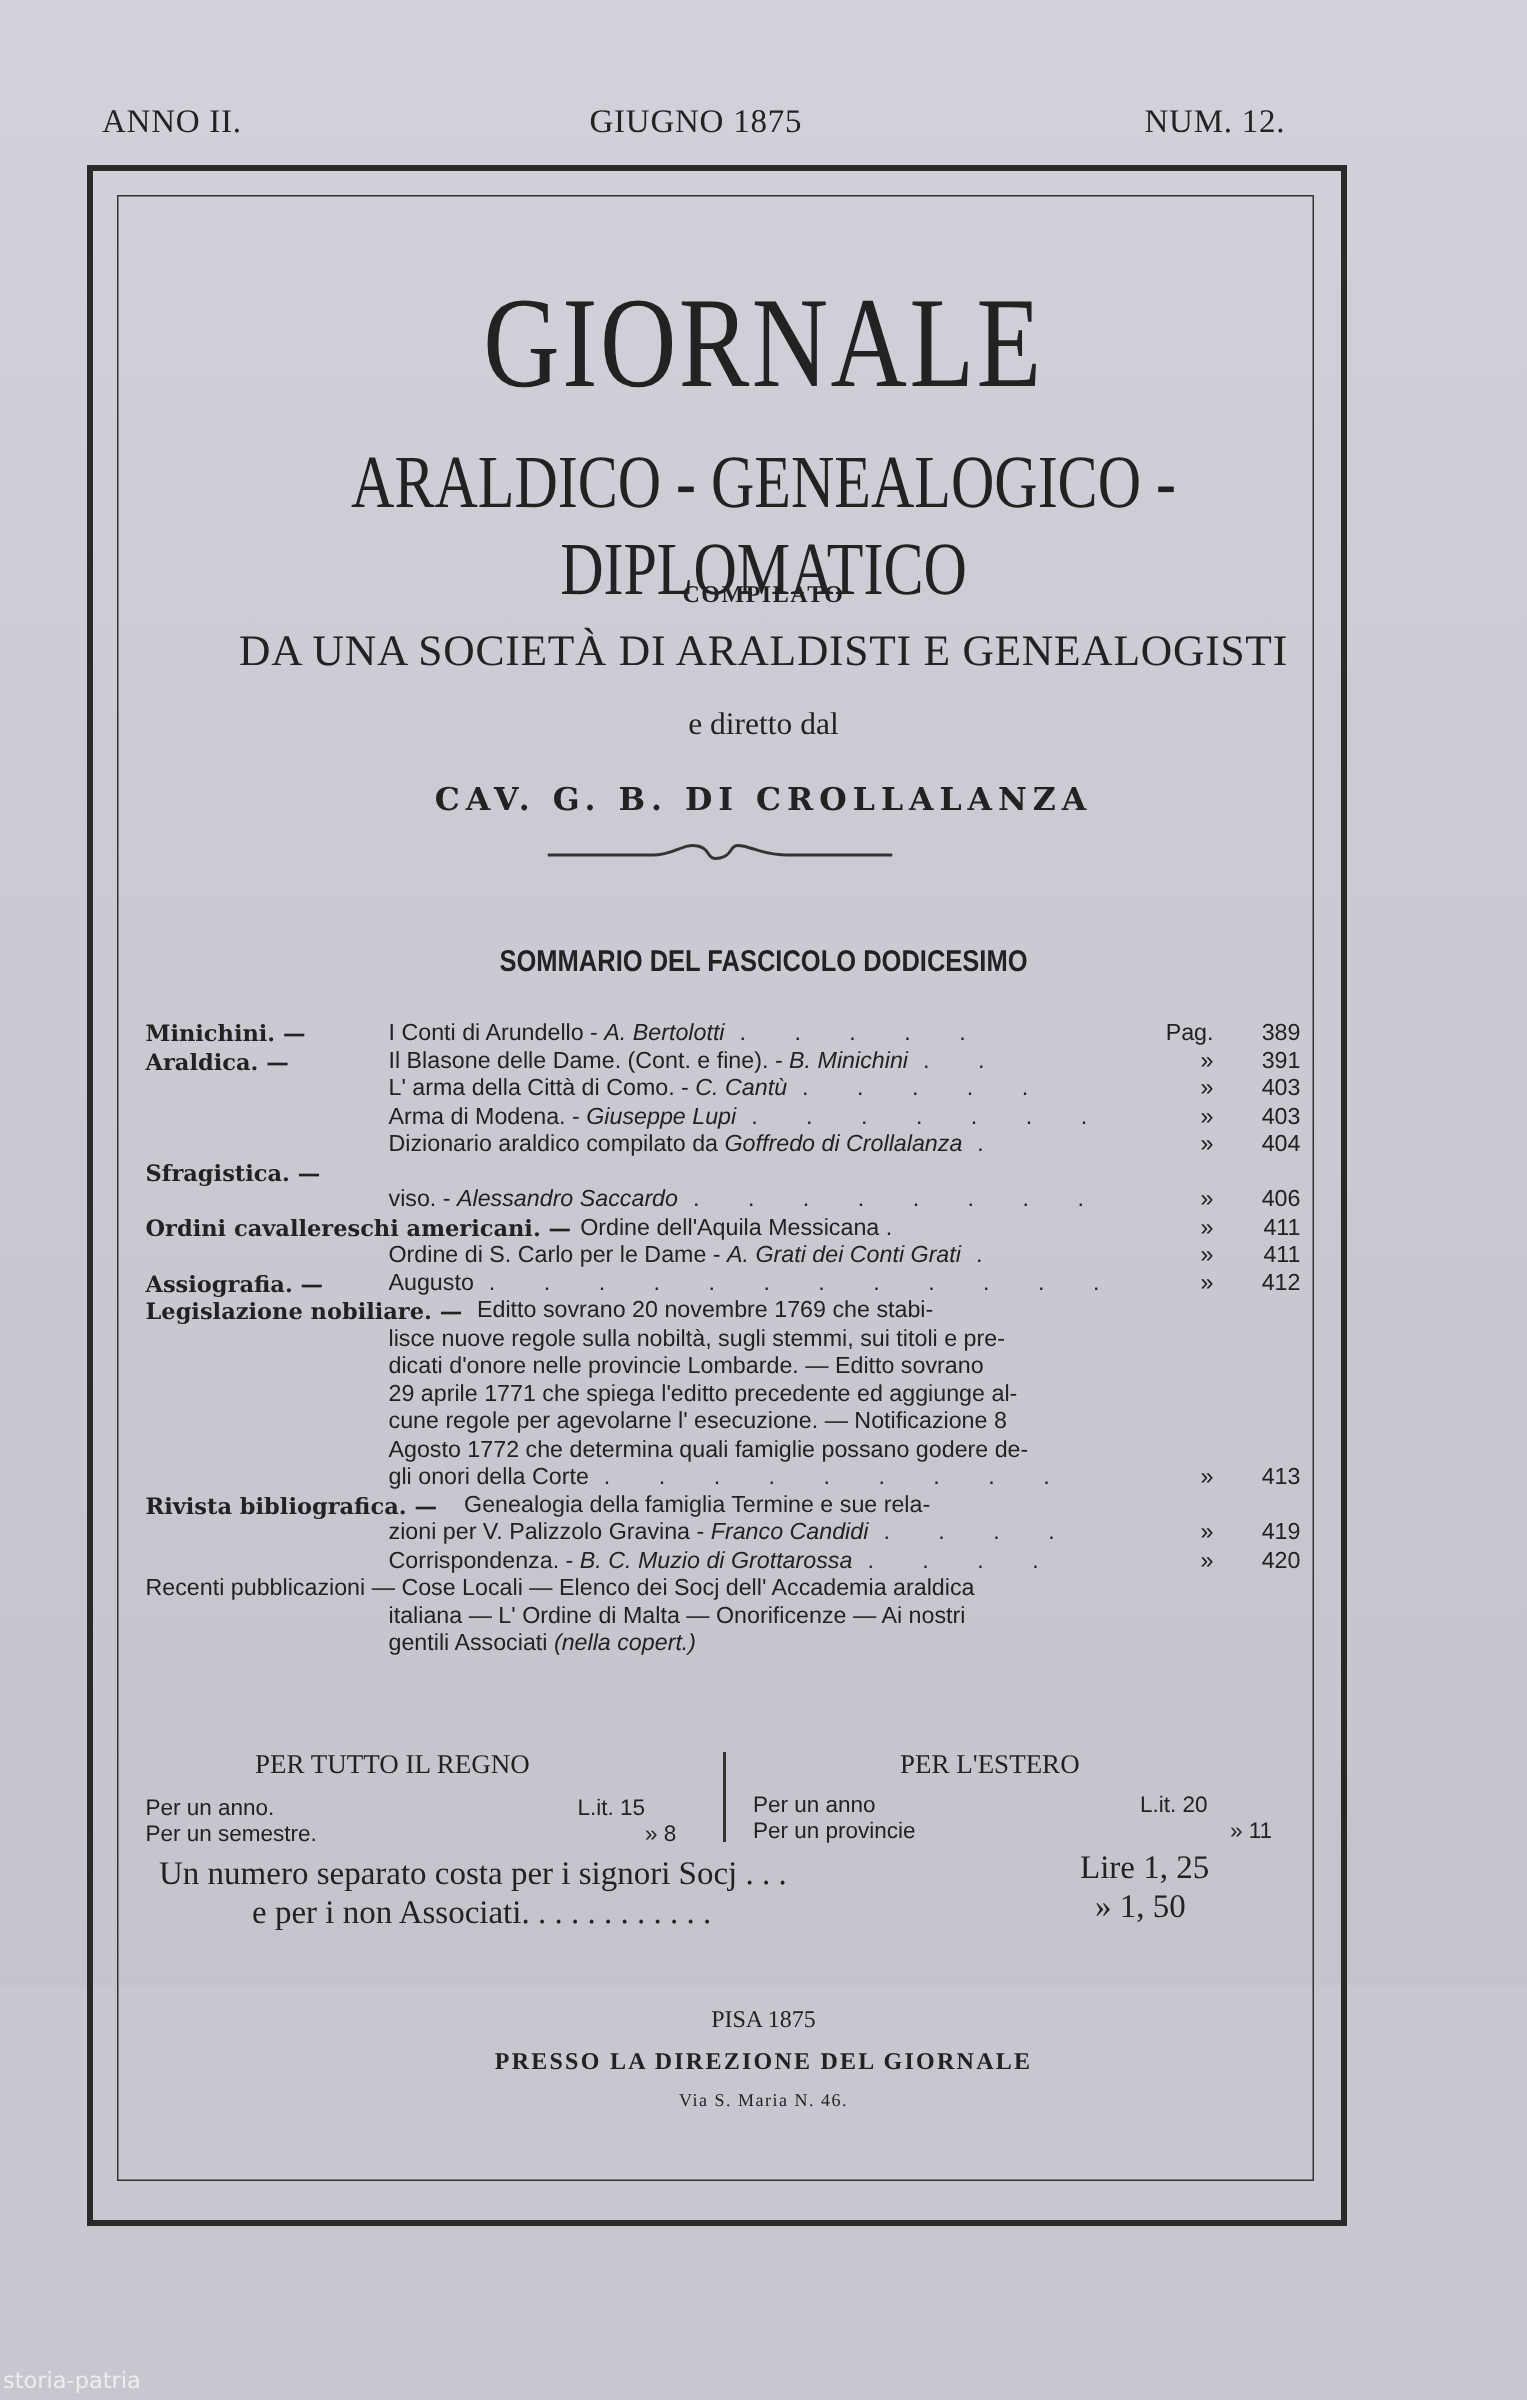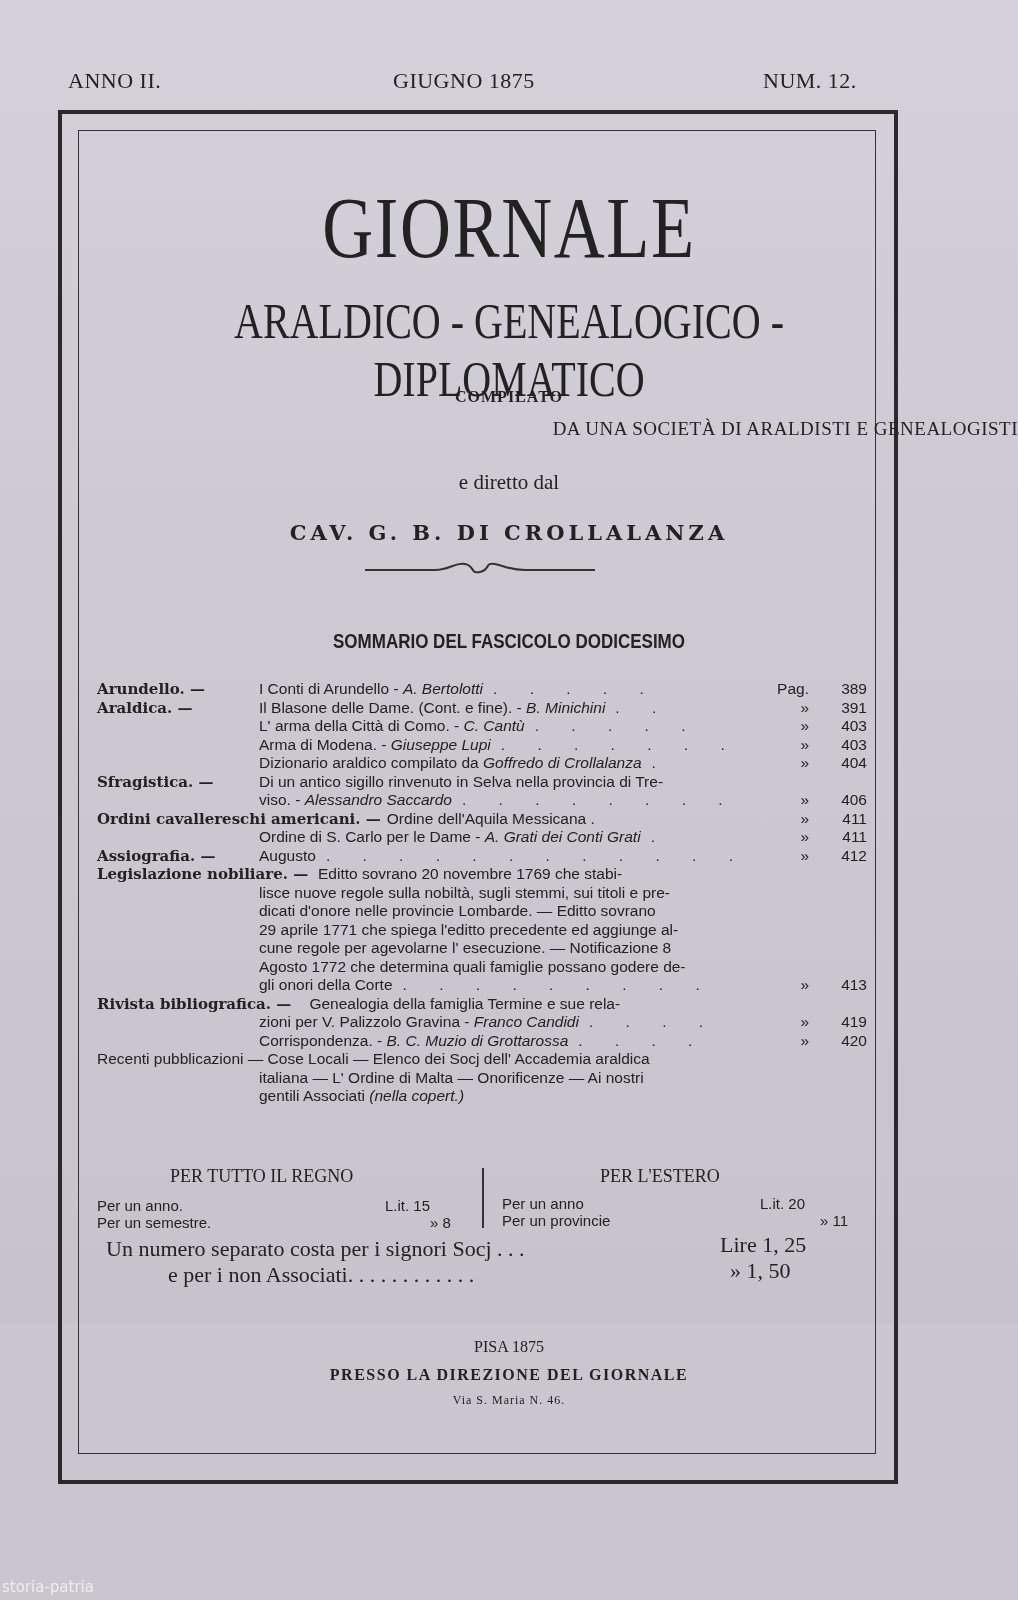--- a/index.html
+++ b/index.html
@@ -7,21 +7,21 @@
        font-family:"Liberation Serif","DejaVu Serif",serif;color:#222;}
   .page{position:absolute;left:0;top:0;width:1018px;height:1324px;
         background:linear-gradient(180deg,#d4d1da 0%,#cdcad3 40%,#c6c3cc 100%);}
   .topline{position:absolute;top:68px;font-size:22px;letter-spacing:0.5px;}
   .outer{position:absolute;left:58px;top:110px;width:832px;height:1366px;border:4px solid #2a2a2a;}
   .inner{position:absolute;left:78px;top:130px;width:796px;height:1322px;border:1.5px solid #333;}
   .center{position:absolute;left:0;width:1018px;text-align:center;}
   .title{top:178px;font-size:86px;letter-spacing:2px;transform:scaleX(0.82);font-weight:normal;}
   .subtitle{top:292px;font-size:50px;transform:scaleX(0.8);letter-spacing:0px;}
   .compilato{top:372px;font-size:16px;font-weight:bold;letter-spacing:1px;margin-top:16px;}
-  .societa{top:418px;font-size:19px;letter-spacing:0.5px;text-align:right;}
+  .societa{top:418px;font-size:29px;letter-spacing:0.5px;}
   .diretto{top:470px;font-size:21px;}
   .director{top:520px;font-size:21px;font-weight:bold;letter-spacing:4px;font-family:"DejaVu Serif",serif;}
   .ornament{position:absolute;left:365px;top:558px;width:230px;height:20px;}
   .sommario{top:630px;font-family:"Liberation Sans","DejaVu Sans",sans-serif;font-weight:bold;font-size:20px;transform:scaleX(0.85);}
   .toc{position:absolute;left:97px;top:680px;width:770px;font-family:"Liberation Sans","DejaVu Sans",sans-serif;font-size:15.5px;line-height:18.5px;}
   .row{position:relative;height:18.5px;white-space:nowrap;}
   .cat{position:absolute;left:0;font-weight:bold;font-family:"DejaVu Serif",serif;font-size:15px;}
   .txt{position:absolute;left:162px;}
   .dots{letter-spacing:14px;}
   .pg{position:absolute;right:0;width:60px;text-align:right;}
@@ -55,21 +55,21 @@
   <div class="center diretto">e diretto dal</div>
   <div class="center director">CAV. G. B. DI CROLLALANZA</div>
   <svg class="ornament" viewBox="0 0 230 20">
     <path d="M0 12 L70 12 C85 12 90 4 100 6 C110 8 105 16 115 14 C125 12 120 4 130 6 C140 8 145 12 160 12 L230 12" stroke="#333" stroke-width="2" fill="none"></path>
   </svg>
 
   <div class="center sommario">SOMMARIO DEL FASCICOLO DODICESIMO</div>
 
   <div class="toc" id="toc">
       <div class="row">
-        <span class="cat">Arundello. —</span>
+        <span class="cat">Minichini. —</span>
         <span class="txt"><span class="">I Conti di Arundello - </span><span class="auth">A. Bertolotti</span><span class="dots" style="margin-left: 10px;">. . . . .</span></span>
         <span class="pgmark">Pag.</span>
         <span class="pg">389</span>
       </div>
       <div class="row">
         <span class="cat">Araldica. —</span>
         <span class="txt"><span class="">Il Blasone delle Dame. (Cont. e fine). - </span><span class="auth">B. Minichini</span><span class="dots" style="margin-left: 10px;">. .</span></span>
         <span class="pgmark">»</span>
         <span class="pg">391</span>
       </div>
@@ -83,21 +83,20 @@
         <span class="pgmark">»</span>
         <span class="pg">403</span>
       </div>
       <div class="row">
         <span class="txt"><span class="">Dizionario araldico compilato da </span><span class="auth">Goffredo di Crollalanza</span><span class="dots" style="margin-left: 10px;">.</span></span>
         <span class="pgmark">»</span>
         <span class="pg">404</span>
       </div>
       <div class="row">
         <span class="cat">Sfragistica. —</span>
-        <span class="txt"><span class="">Di un antico sigillo rinvenuto in Selva nella provincia di Tre-</span></span>
       </div>
       <div class="row">
         <span class="txt"><span class="">viso. - </span><span class="auth">Alessandro Saccardo</span><span class="dots" style="margin-left: 10px;">. . . . . . . .</span></span>
         <span class="pgmark">»</span>
         <span class="pg">406</span>
       </div>
       <div class="row">
         <span class="cat">Ordini cavallereschi americani. —</span>
         <span class="txt" style="left: 289.8px;"><span class="">Ordine dell'Aquila Messicana .</span></span>
         <span class="pgmark">»</span>

